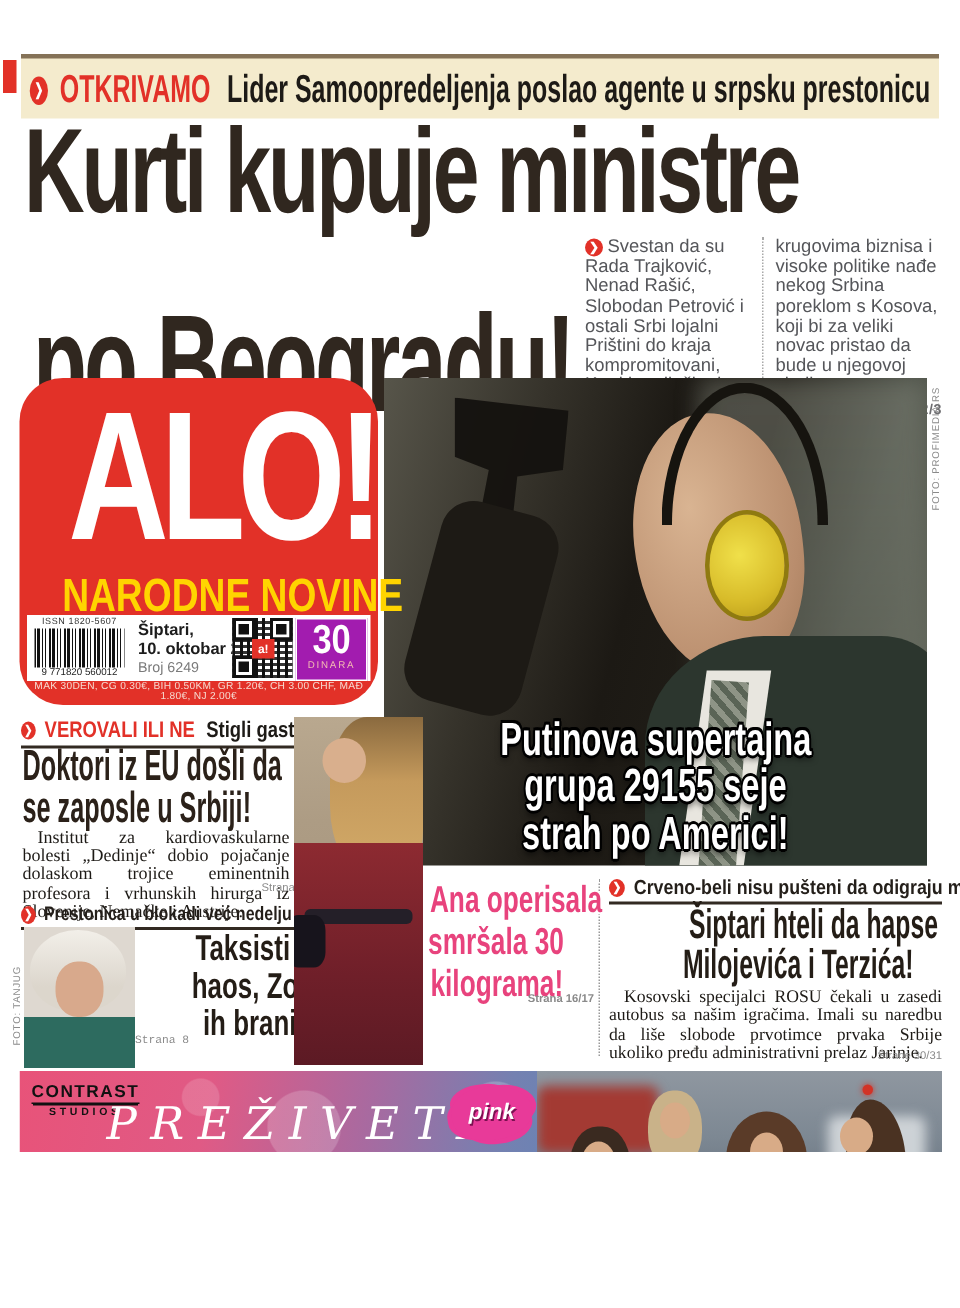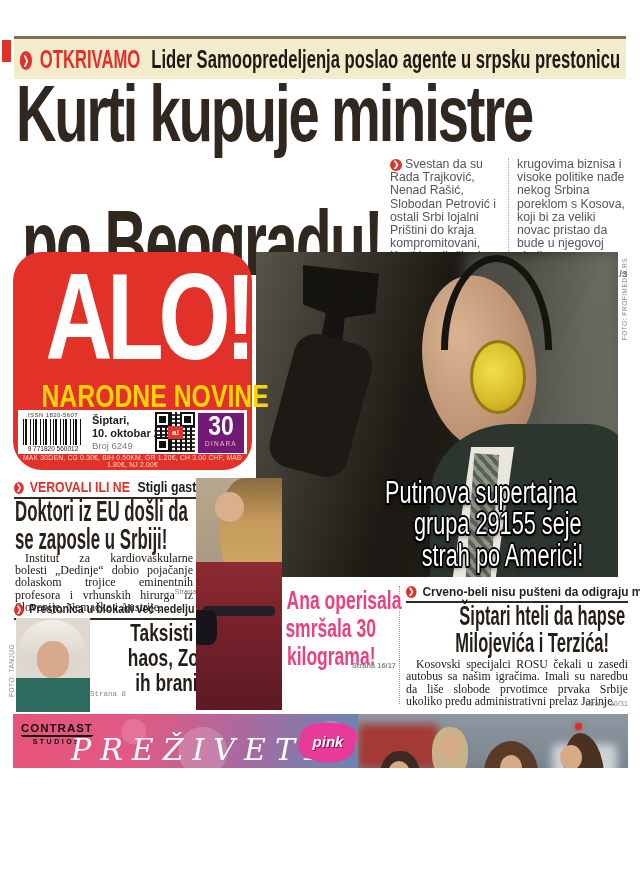--- a/index.html
+++ b/index.html
@@ -50,21 +50,21 @@
   #dateblk .day,#dateblk .date{font-size:11px;font-weight:bold;color:#1c1c1c;line-height:12.5px;}
   #dateblk .issue{font-size:9.5px;color:#7a7a7a;margin-top:2px;line-height:10px;}
   #qr{right:52px;top:2px;width:40px;height:40px;position:absolute;background:#fff;
       background-image:repeating-linear-gradient(0deg,rgba(17,17,17,.85) 0 2px,transparent 2px 4px),
                        repeating-linear-gradient(90deg,#111 0 2px,#fff 2px 5px);}
   .qc{position:absolute;width:11px;height:11px;background:#111;border:2px solid #111;
       box-shadow:inset 0 0 0 2px #fff;}
   #qr .tl{left:0;top:0;} #qr .tr{right:0;top:0;} #qr .bl{left:0;bottom:0;}
   #qa{position:absolute;left:13px;top:14px;width:15px;height:13px;background:#e23128;
       color:#fff;font-size:8px;font-weight:bold;text-align:center;line-height:13px;}
-  #price{right:2px;top:2px;width:46px;height:40px;position:absolute;background:#701a75;
+  #price{right:2px;top:2px;width:46px;height:40px;position:absolute;background:#a21caf;
          border:1px solid #fff;text-align:center;}
   #price .p30{font-size:27px;line-height:27px;font-weight:bold;color:#fff;}
   #price .p30 .cx{transform:scaleX(.85);transform-origin:center;}
   #price .pdin{font-size:6.5px;color:#f2b9b2;letter-spacing:1.2px;line-height:8px;}
   #foreign{left:0;bottom:2px;width:100%;position:absolute;text-align:center;
            font-size:6.8px;color:#f6d9cf;letter-spacing:.2px;}
   
   #putin{left:256px;top:252px;width:362px;height:325px;overflow:hidden;z-index:1;
     background:linear-gradient(105deg,#57554a 0%,#35322a 25%,#1c1914 45%,#201d17 60%,#4b4f46 78%,#6a6e62 100%);}
   #pp-panel{right:0;top:0;width:42%;height:62%;background:linear-gradient(180deg,#8b8f83,#6f7468);
@@ -75,21 +75,21 @@
   #pp-head{left:46%;top:7%;width:31%;height:54%;border-radius:48% 52% 46% 54%;transform:rotate(-6deg);
            background:radial-gradient(ellipse at 35% 35%,#d9b492,#b98d6d 70%,#9f7757);}
   #pp-band{left:51%;top:1%;width:27%;height:27%;border:7px solid #16140f;border-bottom:none;
            border-radius:50% 50% 0 0/100% 100% 0 0;}
   #pp-ear{left:59%;top:27%;width:14%;height:21%;border-radius:50%;border:3px solid #8f7a10;
           background:radial-gradient(circle at 40% 40%,#f0e04a,#d8bc2a 60%,#b89a18);}
   #pp-suit{right:-4%;bottom:-9%;width:56%;height:56%;background:#2c362e;border-radius:40% 22% 0 0;}
   #pp-shirt{right:31%;bottom:0;width:12%;height:40%;background:#e8e6df;transform:skewX(-8deg);}
   #pp-tie{right:34%;bottom:0;width:7%;height:38%;transform:rotate(4deg);
           background:repeating-linear-gradient(45deg,#5a6456 0 4px,#8e9486 4px 8px);}
-  #putin-hl{left:0;right:0;bottom:6px;text-align:right;color:#fff;font-weight:normal;
+  #putin-hl{left:0;right:0;bottom:6px;text-align:center;color:#fff;font-weight:bold;
     font-size:31px;line-height:31.5px;
     text-shadow:2px 0 0 #000,-2px 0 0 #000,0 2px 0 #000,0 -2px 0 #000,
                 1.5px 1.5px 0 #000,-1.5px -1.5px 0 #000,1.5px -1.5px 0 #000,-1.5px 1.5px 0 #000,0 3px 5px rgba(0,0,0,.65);}
   #putin-hl .cx{transform:scaleX(.70);transform-origin:center;}
   .vcredit{position:absolute;writing-mode:vertical-rl;transform:rotate(180deg);
            font-size:6.5px;color:#8a8a8a;letter-spacing:.5px;}
   #credit-putin{left:621px;top:258px;}
   #credit-tanjug{left:8px;top:644px;}
   
   .kick{position:absolute;font-weight:bold;border-bottom:2px solid #322a22;padding-bottom:2px;white-space:nowrap;}

